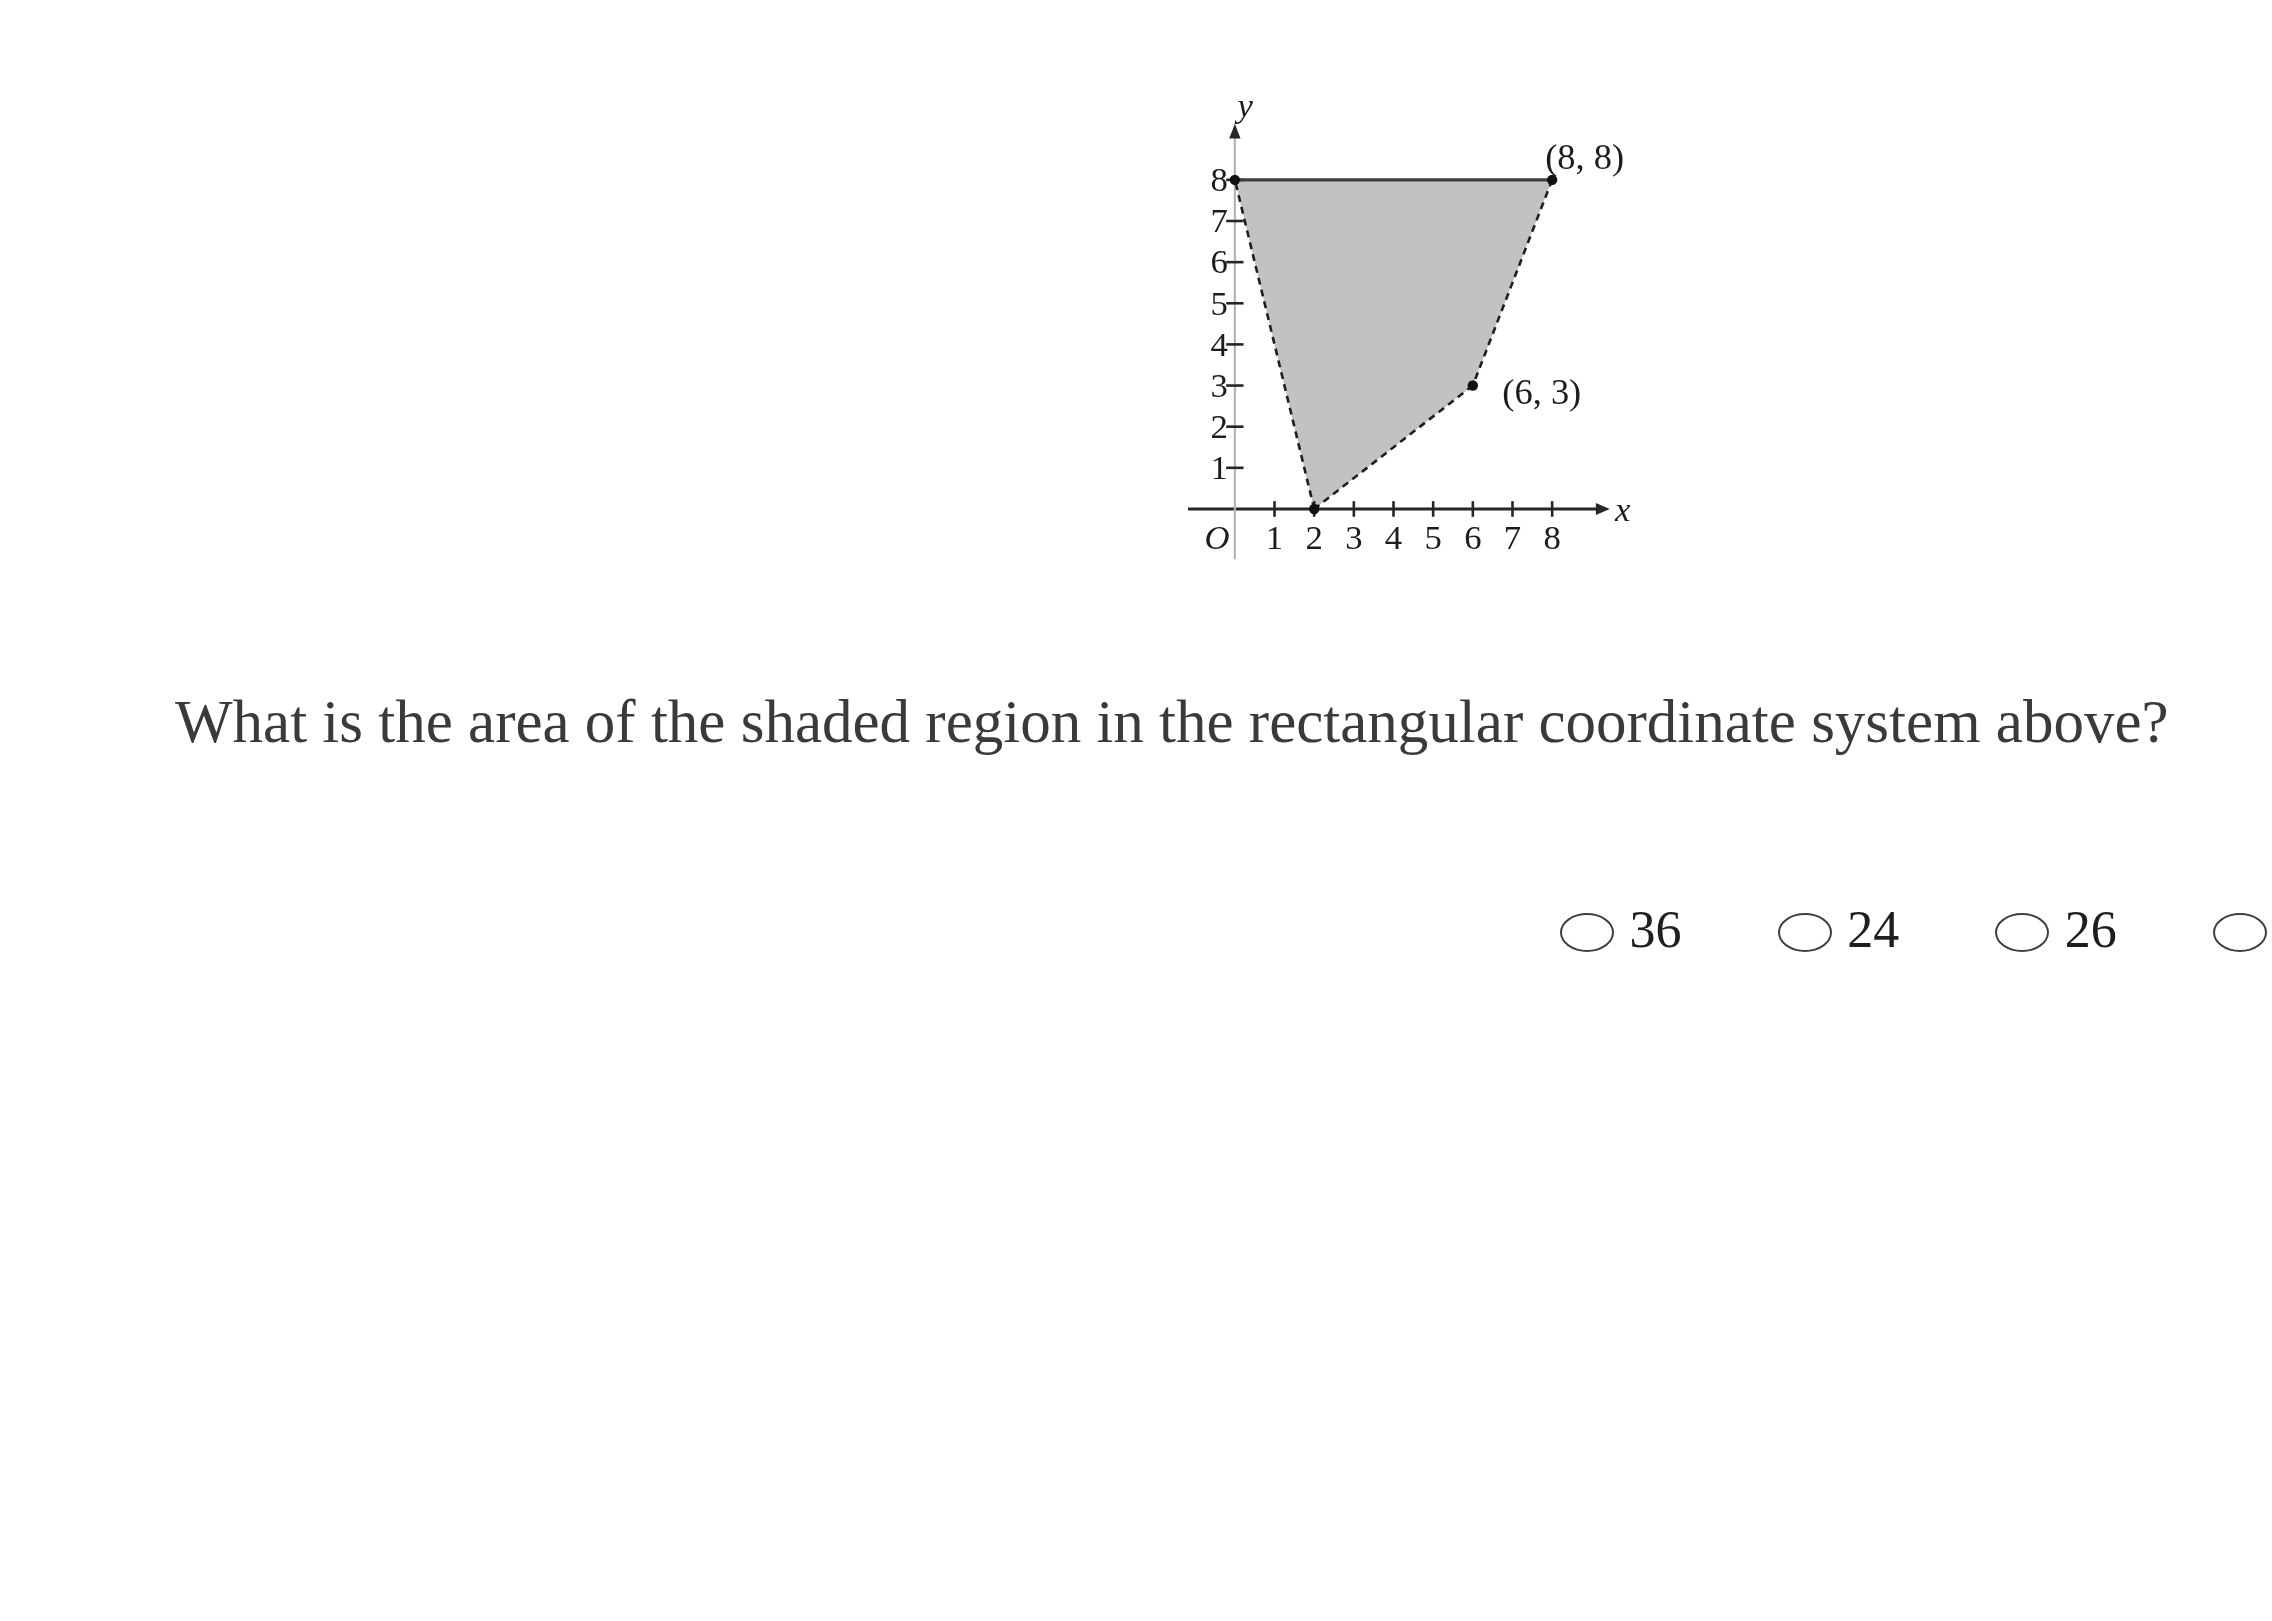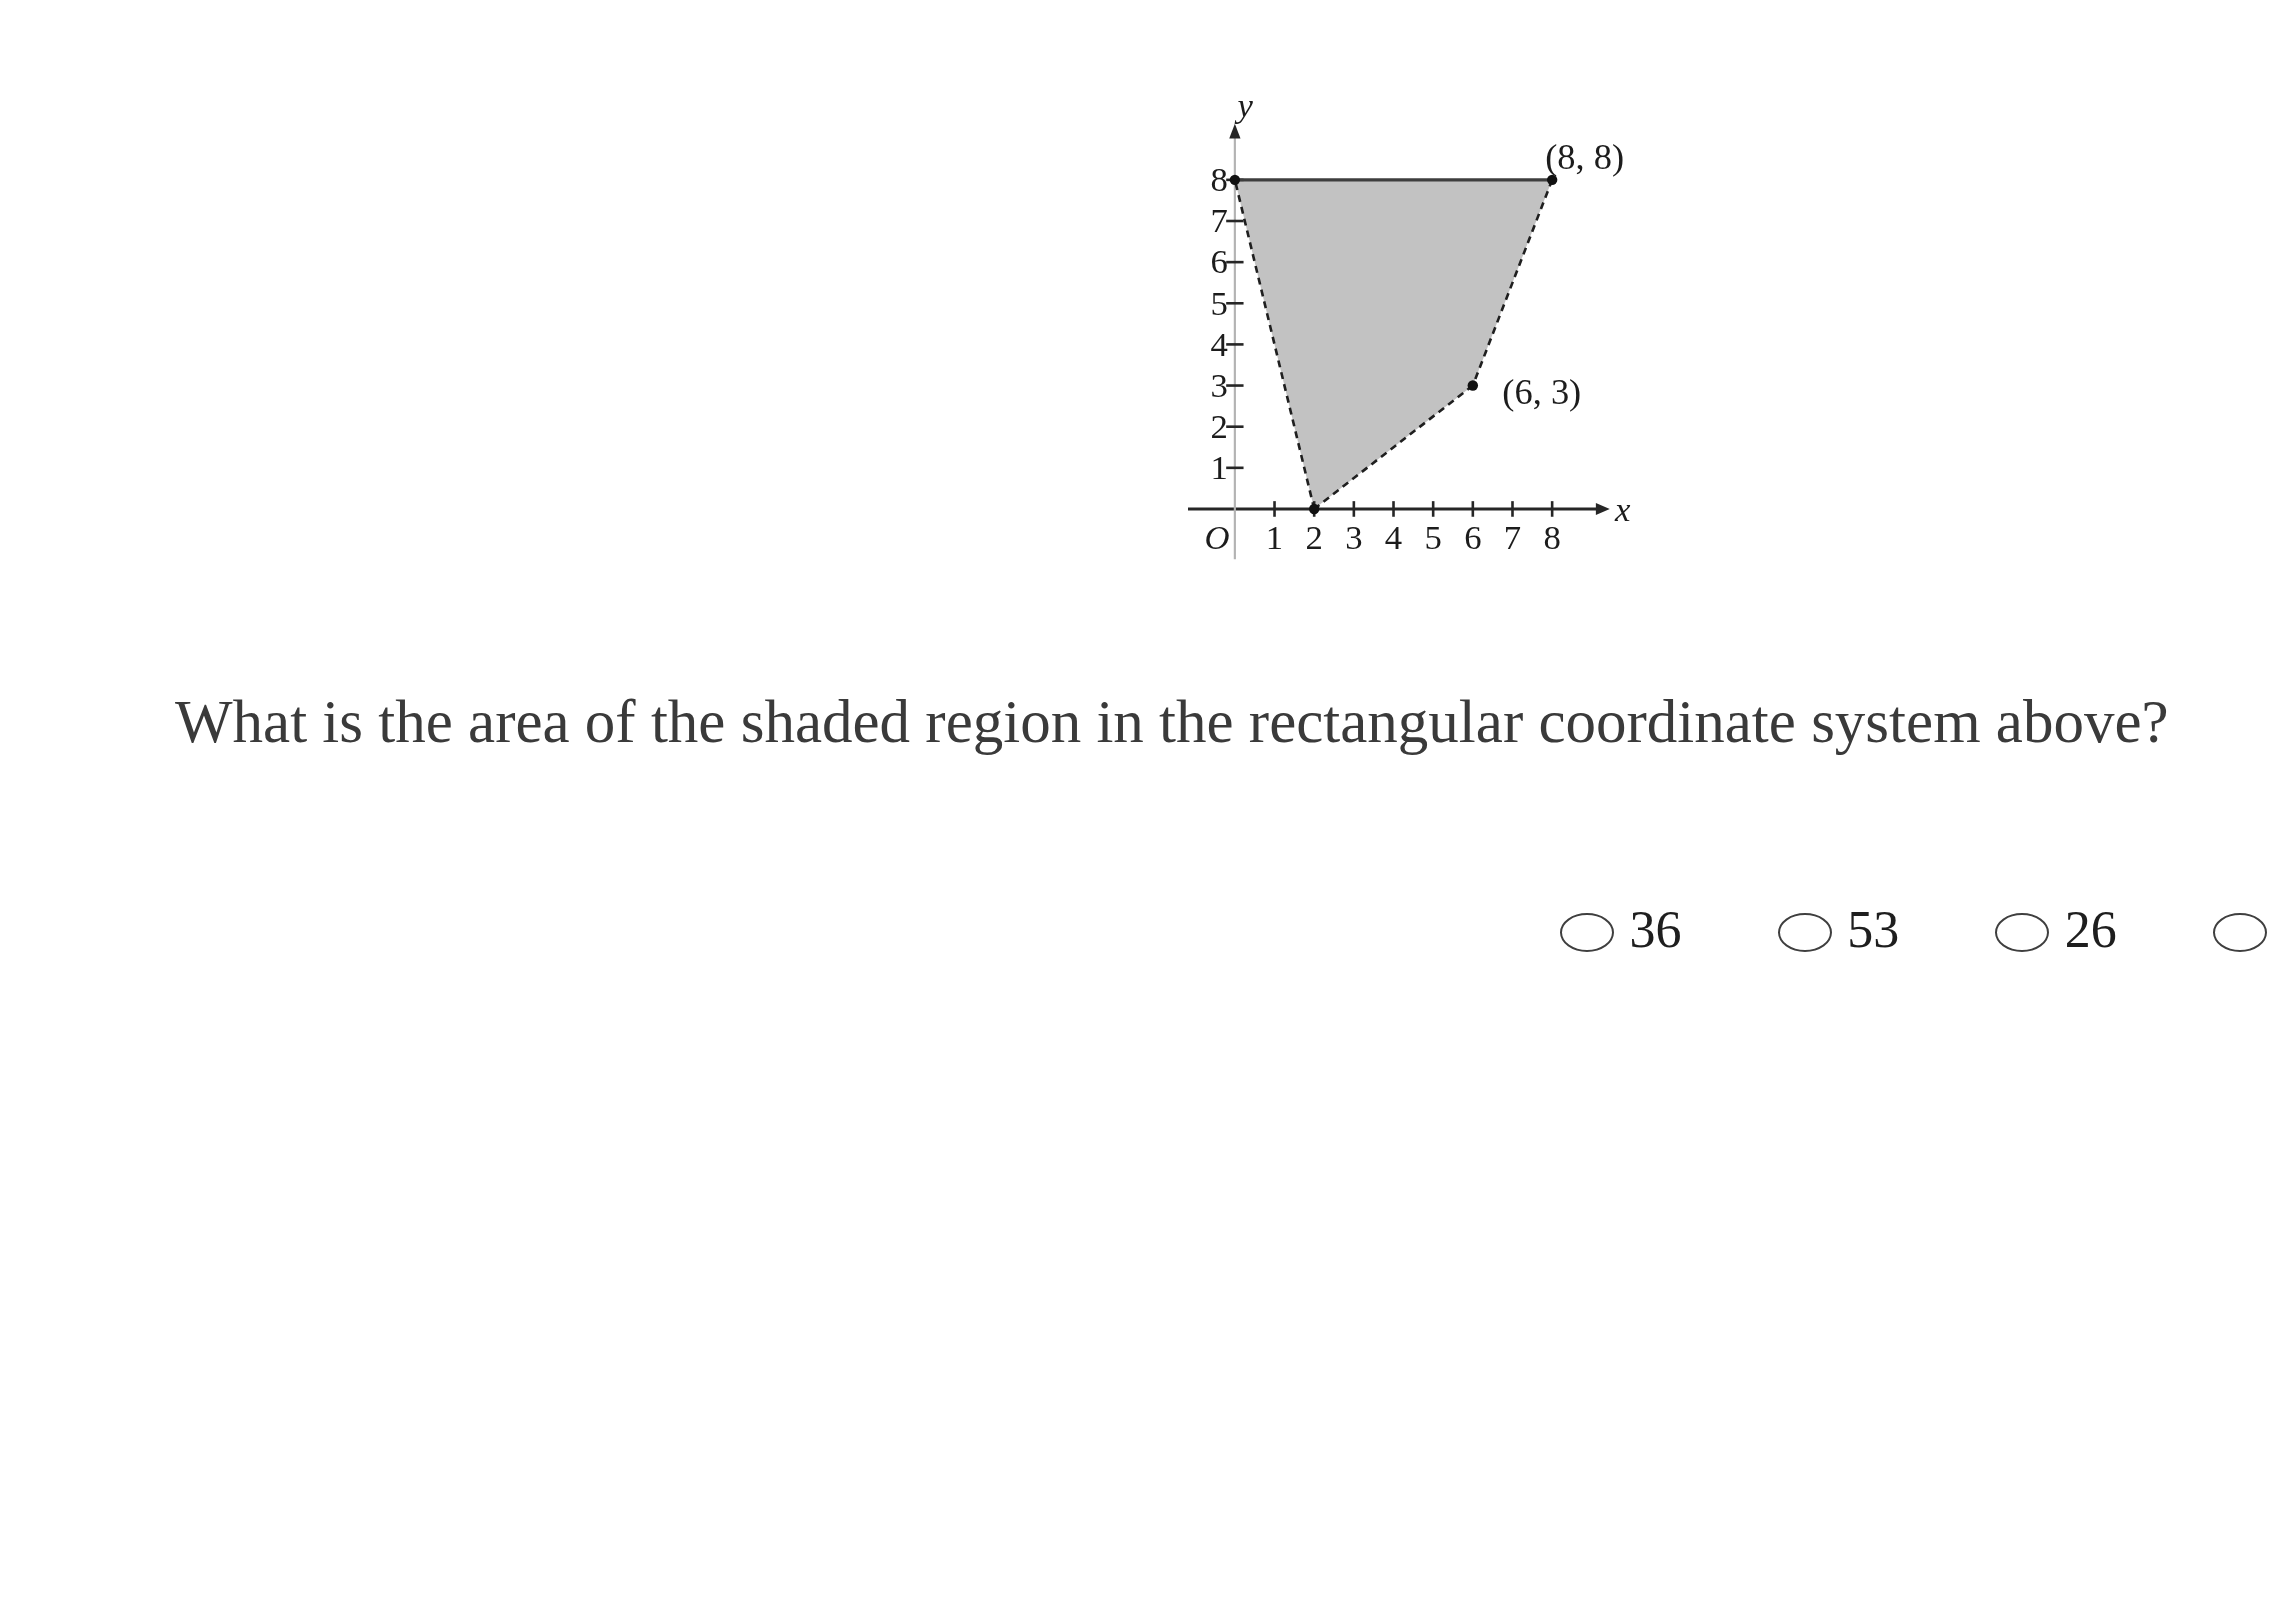--- a/index.html
+++ b/index.html
@@ -107,21 +107,21 @@
 
   <p class="question">What is the area of the shaded region in the rectangular coordinate system above?</p>
 
   <div class="options">
     <div class="option-row">
       <span class="radio-oval"></span>
       <span class="option-label">36</span>
     </div>
     <div class="option-row">
       <span class="radio-oval"></span>
-      <span class="option-label">53</span>
+      <span class="option-label">24</span>
     </div>
     <div class="option-row">
       <span class="radio-oval"></span>
       <span class="option-label">26</span>
     </div>
     <div class="option-row">
       <span class="radio-oval"></span>
       <span class="option-label">38</span>
     </div>
     <div class="option-row">

